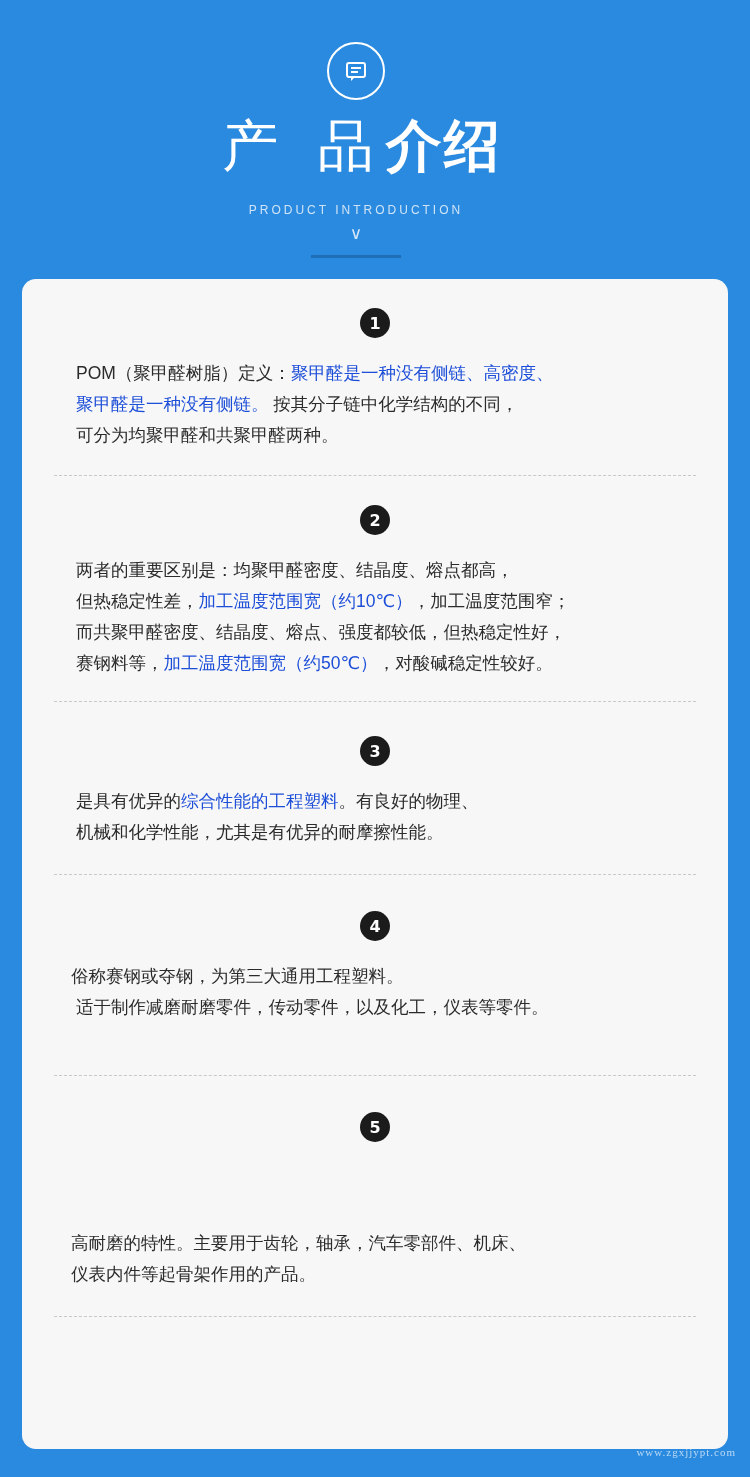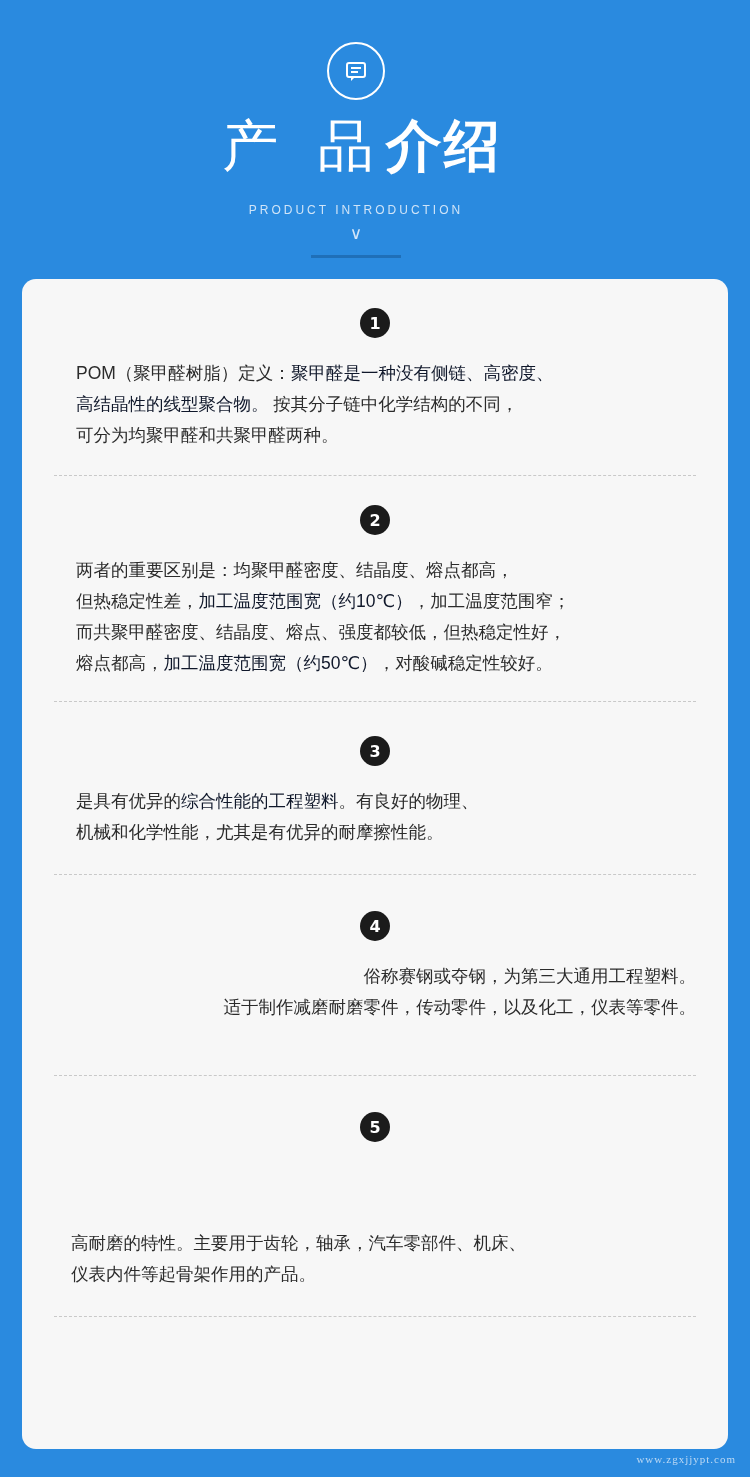--- a/index.html
+++ b/index.html
@@ -103,51 +103,51 @@
     justify-content: center;
     font-family: "DejaVu Sans", sans-serif;
   }
   .para {
     color: #2b2b2b;
     font-size: 17.5px;
     line-height: 31px;
     font-family: "Liberation Sans", "DejaVu Sans", sans-serif;
     white-space: pre-wrap;
   }
-  .para .hl { color: #0f172a; margin-top: 24px; }
+  .para .hl { color: #1d4ed8; margin-top: 24px; }
   .divider {
     border-top: 1px dashed #c9c9c9;
     margin: 0 32px;
   }
 
   
   .s1 .badge-wrap { padding-top: 29px; }
   .s1 .para { padding: 20px 0 0 22px; }
   .d1 { margin-top: 24px; }
 
   .s2 .badge-wrap { padding-top: 29px; }
   .s2 .para { padding: 20px 0 0 22px; }
   .d2 { margin-top: 22px; }
 
   .s3 .badge-wrap { padding-top: 34px; }
   .s3 .para { padding: 20px 0 0 22px; }
   .d3 { margin-top: 26px; }
 
   .s4 .badge-wrap { padding-top: 36px; }
-  .s4 .para { padding: 20px 0 0 17px; text-align: right; }
+  .s4 .para { padding: 20px 0 0 17px; }
   .d4 { margin-top: 52px; }
 
   .s5 .badge-wrap { padding-top: 36px; }
   .s5 .para { padding: 24px 0 0 17px; }
   .d5 { margin-top: 26px; }
 
   .watermark {
     position: absolute;
     right: 14px;
-    bottom: 12px;
+    bottom: 19px;
     color: #bcd9f4;
     font-size: 11px;
     letter-spacing: 1px;
     font-family: "Liberation Serif", serif;
   }
 </style>
 </head>
 <body>
 
 <div class="header">
@@ -169,29 +169,29 @@
   <div class="chev">∨</div>
   <div class="rule"></div>
 </div>
 
 <div class="card">
 
   <div class="section s1">
     <div class="badge-wrap">
       <div class="badge">1</div>
     </div>
-    <div class="para"><span>POM（聚甲醛树脂）定义：</span><span class="hl">聚甲醛是一种没有侧链、高密度、</span><br><span class="hl">高结晶性的线型聚合物。</span><span> 按其分子链中化学结构的不同，</span><br><span>可分为均聚甲醛和共聚甲醛两种。</span></div>
+    <div class="para"><span>POM（聚甲醛树脂）定义：</span><span class="hl">聚甲醛是一种没有侧链、高密度、</span><br><span class="hl">聚甲醛是一种没有侧链。</span><span> 按其分子链中化学结构的不同，</span><br><span>可分为均聚甲醛和共聚甲醛两种。</span></div>
   </div>
   <div class="divider d1"></div>
 
   <div class="section s2">
     <div class="badge-wrap">
       <div class="badge">2</div>
     </div>
-    <div class="para"><span>两者的重要区别是：均聚甲醛密度、结晶度、熔点都高，</span><br><span>但热稳定性差，</span><span class="hl">加工温度范围宽（约10℃）</span><span>，加工温度范围窄；</span><br><span>而共聚甲醛密度、结晶度、熔点、强度都较低，但热稳定性好，</span><br><span>熔点都高，</span><span class="hl">加工温度范围宽（约50℃）</span><span>，对酸碱稳定性较好。</span></div>
+    <div class="para"><span>两者的重要区别是：均聚甲醛密度、结晶度、熔点都高，</span><br><span>但热稳定性差，</span><span class="hl">加工温度范围宽（约10℃）</span><span>，加工温度范围窄；</span><br><span>而共聚甲醛密度、结晶度、熔点、强度都较低，但热稳定性好，</span><br><span>赛钢料等，</span><span class="hl">加工温度范围宽（约50℃）</span><span>，对酸碱稳定性较好。</span></div>
   </div>
   <div class="divider d2"></div>
 
   <div class="section s3">
     <div class="badge-wrap">
       <div class="badge">3</div>
     </div>
     <div class="para"><span>是具有优异的</span><span class="hl">综合性能的工程塑料</span><span>。有良好的物理、</span><br><span>机械和化学性能，尤其是有优异的耐摩擦性能。</span></div>
   </div>
   <div class="divider d3"></div>

